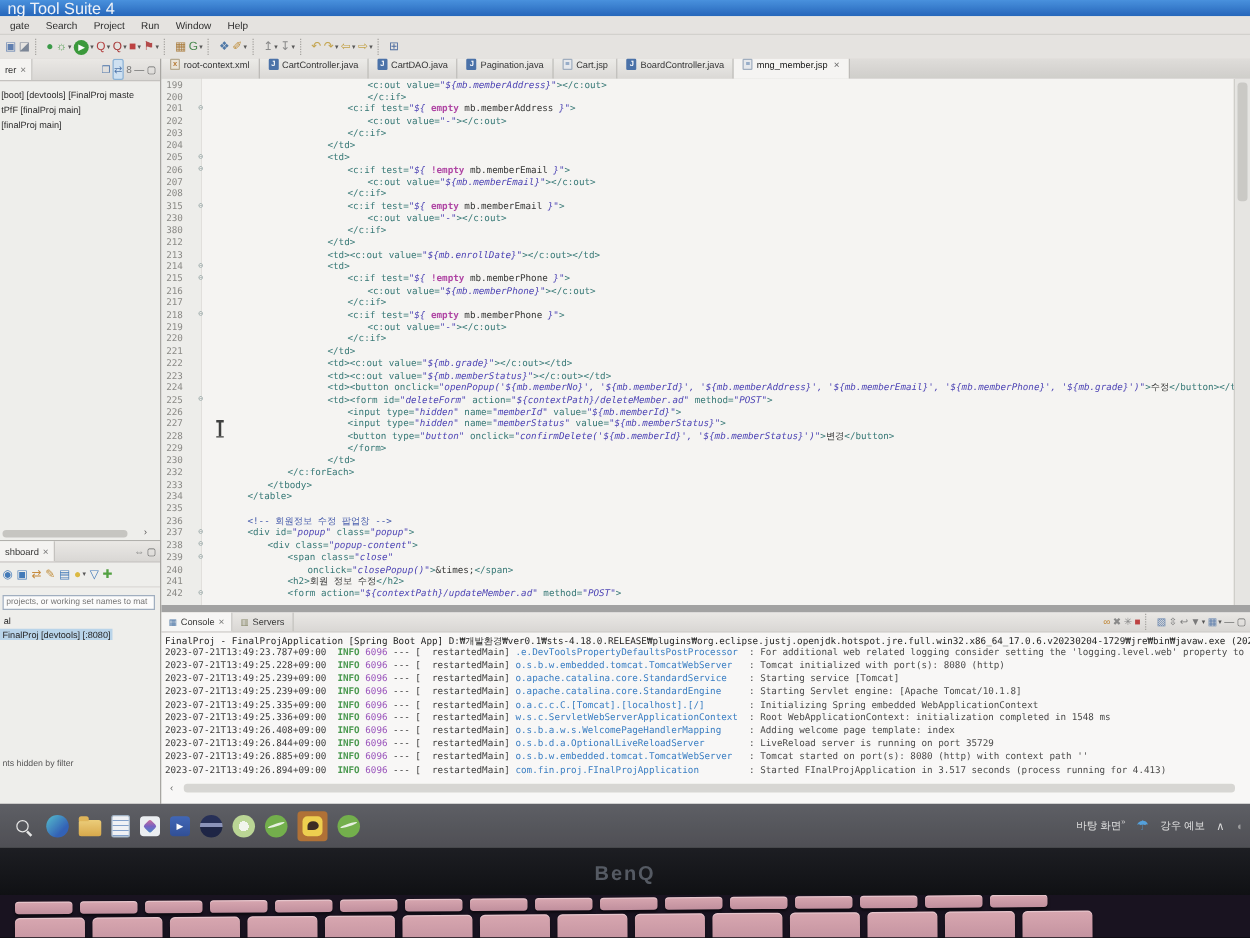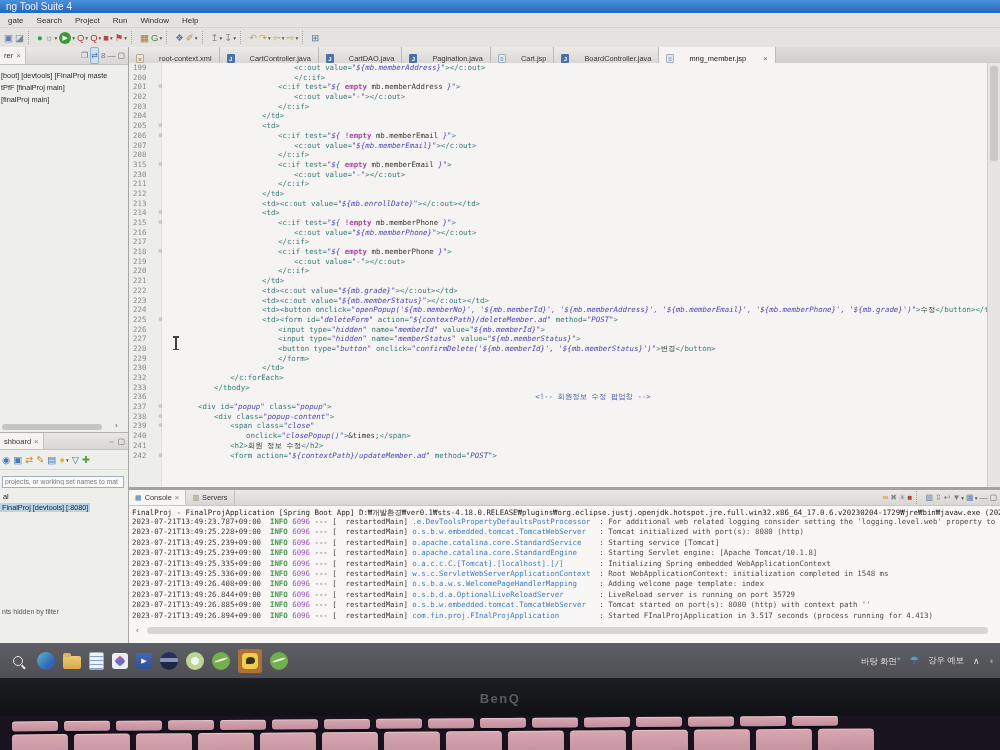--- a/index.html
+++ b/index.html
@@ -5,21 +5,21 @@
   html,body{margin:0;padding:0;}
   body{width:1000px;height:750px;overflow:hidden;background:#0b0b0f;font-family:"Liberation Sans",sans-serif;}
   .photo{position:relative;width:1000px;height:750px;overflow:hidden;}
   
   .screen{position:absolute;left:0;top:0;right:0;height:678px;background:#efeeeb;filter:saturate(.88) contrast(.97);overflow:hidden;}
   .overlay{position:absolute;inset:0;z-index:60;pointer-events:none;
     background:
 ateral radial-gradient(90% 70% at 42% 30%, rgba(255,255,255,.12), rgba(255,255,255,0) 60%),
       radial-gradient(135% 115% at 50% 45%, rgba(0,0,0,0) 70%, rgba(18,16,28,.22) 100%),
       linear-gradient(160deg, rgba(195,205,228,.07), rgba(120,110,90,.06));}
-  .titlebar{position:absolute;left:0;top:0;right:0;height:13px;background:linear-gradient(#3f93ec,#1a66c9);color:#f2f6fc;font-size:10px;line-height:13px;padding-left:6px;}
+  .titlebar{position:absolute;left:0;top:0;right:0;height:13px;background:linear-gradient(#3f93ec,#1a66c9);color:#f2f6fc;font-size:13px;line-height:13px;padding-left:6px;}
   .menubar{position:absolute;left:0;top:13px;right:0;height:14px;background:#e8e6e2;border-bottom:1px solid #d5d3cf;display:flex;align-items:center;gap:13px;padding-left:8px;font-size:8px;color:#2b2b2b;}
   .toolbar{position:absolute;left:0;top:28px;right:0;height:19px;background:#e8e6e2;border-bottom:1px solid #c6c4c0;display:flex;align-items:center;padding-left:3px;}
   .tb-g{display:inline-flex;align-items:center;margin:0 1px;height:15px;}
   .icon-g{font-size:9.5px;line-height:13px;}
   .tb-run{width:12px;height:12px;border-radius:50%;background:#2f9e2f;color:#fff;font-size:7px;display:inline-flex;align-items:center;justify-content:center;}
   .caret{font-size:5.5px;color:#555;margin-left:1px;}
   .tb-sep{display:inline-block;width:4px;height:13px;border-left:1px dotted #a8a6a2;margin:0 3px;}
   .hl{background:#cfe4f7;border:1px solid #86b4de;border-radius:2px;}
   
   .sidebar{position:absolute;left:0;top:47px;width:128px;bottom:35px;background:#f2f1ee;border-right:1px solid #a9a7a3;overflow:hidden;z-index:5;}
@@ -35,21 +35,21 @@
   .dash{position:absolute;left:0;right:0;top:385px;bottom:0;border-top:1px solid #b3b1ad;background:#f2f1ee;}
   .dash-header{height:16px;background:linear-gradient(#edebe8,#dcdad6);border-bottom:1px solid #c6c4c0;display:flex;align-items:center;font-size:7.5px;}
   .dash-icons{display:flex;gap:1px;padding:2px 1px;border-bottom:1px solid #dddbd7;}
   .dash-filter{margin:4px 2px 2px 2px;width:116px;height:10px;font-size:6.8px;color:#777;border:1px solid #9fb0c4;background:#fff;padding:0 2px;box-sizing:content-box;}
   .dash-tree{font-size:7.3px;color:#222;padding-left:3px;margin-top:2px;}
   .dash-sel{background:#b8d7f0;width:fit-content;padding:0 2px;margin-top:2px;}
   .dash-footer{position:absolute;bottom:28px;left:2px;font-size:7px;color:#555;}
   
   .editor{position:absolute;left:129px;right:0;top:47px;bottom:35px;background:#f8f7f4;z-index:4;}
   .tabbar{position:absolute;top:0;left:0;right:0;height:16px;background:linear-gradient(#e2e0dc,#d2d0cc);border-bottom:1px solid #c2c0bc;display:flex;}
-  .etab{display:flex;align-items:flex-end;gap:15px;padding:0 7px;font-size:7.4px;color:#333;border-right:1px solid #bfbdb9;background:linear-gradient(#efeeeb,#dddbd7);white-space:nowrap;}
+  .etab{display:flex;align-items:flex-start;gap:3px;padding:0 7px;font-size:7.4px;color:#333;border-right:1px solid #bfbdb9;background:linear-gradient(#efeeeb,#dddbd7);white-space:nowrap;}
   .etab.active{background:#f9f8f5;color:#111;}
   .fi{width:8px;height:9px;font-size:6px;display:inline-flex;align-items:center;justify-content:center;border-radius:1px;color:#fff;font-weight:bold;}
   .fi-java{background:#4472b2;}
   .fi-xml{background:#eee8da;color:#c07a2a;border:1px solid #b9ab8d;box-sizing:border-box;}
   .fi-jsp{background:#e8ebf0;color:#4a7ab0;border:1px solid #9fb0c4;box-sizing:border-box;}
   .etab .x{color:#666;font-size:8px;margin-left:2px;}
   .code{position:absolute;top:16px;left:0;right:12px;bottom:153px;overflow:hidden;
     background:linear-gradient(90deg,#f1f0ed 0 32px,#e4e2de 32px 33px,#f9f8f5 33px);}
   .cl{height:9.7px;line-height:9.7px;white-space:pre;font-family:"DejaVu Sans Mono",monospace;font-size:7.4px;display:flex;}
   .ln{width:22px;flex:none;color:#8b8b86;padding-left:4px;}
@@ -60,21 +60,21 @@
   .seg-s{color:#4a3fc4;font-style:italic;}
   .seg-k{color:#bb3fae;font-weight:bold;}
   .seg-p{color:#333;}
   .seg-c{color:#4059b8;}
   .vscroll{position:absolute;right:0;top:16px;width:12px;bottom:153px;background:#e9e8e5;border-left:1px solid #d2d0cc;}
   .vscroll::after{content:"";position:absolute;left:2px;right:2px;top:3px;height:95px;background:#ccCBc7;background:#cccbc7;border-radius:3px;}
   .ibeam{position:absolute;left:175px;top:337px;width:1.5px;height:12px;background:#3e3e3e;z-index:30;}
   .ibeam::before,.ibeam::after{content:"";position:absolute;left:-2.2px;width:6px;height:1.5px;background:#3e3e3e;}
   .ibeam::before{top:-1px;} .ibeam::after{bottom:-1px;}
   
-  .console{position:absolute;left:0;right:0;bottom:0;height:153px;border-top:3px solid #a3a3a3;background:#fcfbf9;}
+  .console{position:absolute;left:0;right:0;bottom:0;height:153px;border-top:6px solid #a3a3a3;background:#fcfbf9;}
   .con-tabs{height:15px;background:linear-gradient(#edebe8,#dcdad6);border-bottom:1px solid #cac8c4;display:flex;align-items:center;font-size:7.4px;}
   .con-tab{display:flex;align-items:center;gap:3px;height:100%;padding:0 6px;border-right:1px solid #c6c4c0;color:#333;}
   .con-tab.active{background:#fbfaf8;}
   .ci{font-size:7px;}
   .console-title{font-family:"DejaVu Sans Mono",monospace;font-size:7.4px;color:#1d1d1d;white-space:pre;overflow:hidden;padding:2px 0 1px 3px;height:10px;}
   .clines{position:absolute;top:27px;left:3px;right:0;bottom:18px;overflow:hidden;}
   .cline{height:10.4px;line-height:10.4px;white-space:pre;font-family:"DejaVu Sans Mono",monospace;font-size:7.4px;overflow:hidden;}
   .c-time{color:#3a3a3a;} .c-info{color:#3f9c45;font-weight:bold;} .c-pid{color:#a14fc9;}
   .c-thr{color:#3a3a3a;} .c-log{color:#2f7fd0;} .c-msg{color:#4a4a4a;}
   .console-scroll{position:absolute;bottom:9px;left:18px;right:12px;height:7px;background:#dad9d5;border-radius:3px;}
@@ -100,21 +100,21 @@
   .tk-kakao-box{width:24px;height:24px;background:#b96f2a;border-radius:3px;display:flex;align-items:center;justify-content:center;}
   .tk-kakao{width:16px;height:16px;background:#f5d23c;border-radius:4px;display:flex;align-items:center;justify-content:center;}
   .kakao-bubble{width:9px;height:7px;background:#3d2a20;border-radius:50% 50% 50% 10%;}
   .tk-right{margin-left:auto;display:flex;align-items:center;gap:9px;padding-right:6px;color:#e4e4e4;font-size:8.4px;}
   .tk-right .sup{font-size:6px;vertical-align:super;color:#cfcfcf;}
   .umbrella{color:#4aa3e8;font-size:11px;}
   .chev{color:#dedede;font-size:9px;}
   .cutglyph{color:#bbb;font-size:9px;opacity:.7;}
   
   .bezel{position:absolute;left:0;right:0;top:678px;height:40px;background:linear-gradient(#1d1e23,#0f1013);z-index:41;}
-  .brand{position:absolute;left:0;right:0;top:13px;text-align:center;color:#555a63;font-weight:bold;font-size:13px;letter-spacing:1.5px;font-family:"Liberation Sans",sans-serif;}
+  .brand{position:absolute;left:0;right:0;top:13px;text-align:center;color:#555a63;font-weight:bold;font-size:16px;letter-spacing:1.5px;font-family:"Liberation Sans",sans-serif;}
   .keyboard{position:absolute;left:0;right:0;top:716px;height:34px;background:#191320;overflow:hidden;z-index:42;}
   .krow{display:flex;gap:6px;padding-left:12px;}
   .krow1{margin-top:2px;transform:rotate(-.4deg);}
   .krow2{margin-top:3px;transform:rotate(-.4deg);}
   .key{background:linear-gradient(#d8a7b0,#c08f9d);border-radius:3px;box-shadow:inset 0 1px 0 rgba(255,255,255,.35), 0 2px 2px rgba(0,0,0,.5);flex:none;}
   .key-s{width:46px;height:10px;}
   .key-b{width:56px;height:26px;border-radius:4px 4px 0 0;}
 </style>
 </head>
 <body>
@@ -336,21 +336,21 @@
           <div class="cl"><span class="ln">201</span><span class="fold">⊖</span><span class="ct" style="padding-left: 112px;"><span class="seg-t">&lt;c:if </span><span class="seg-a">test=</span><span class="seg-s">"${ </span><span class="seg-k">empty</span><span class="seg-p"> mb.memberAddress </span><span class="seg-s">}"</span><span class="seg-t">&gt;</span></span></div>
           <div class="cl"><span class="ln">202</span><span class="fold"></span><span class="ct" style="padding-left: 128px;"><span class="seg-t">&lt;c:out </span><span class="seg-a">value=</span><span class="seg-s">"-"</span><span class="seg-t">&gt;&lt;/c:out&gt;</span></span></div>
           <div class="cl"><span class="ln">203</span><span class="fold"></span><span class="ct" style="padding-left: 112px;"><span class="seg-t">&lt;/c:if&gt;</span></span></div>
           <div class="cl"><span class="ln">204</span><span class="fold"></span><span class="ct" style="padding-left: 96px;"><span class="seg-t">&lt;/td&gt;</span></span></div>
           <div class="cl"><span class="ln">205</span><span class="fold">⊖</span><span class="ct" style="padding-left: 96px;"><span class="seg-t">&lt;td&gt;</span></span></div>
           <div class="cl"><span class="ln">206</span><span class="fold">⊖</span><span class="ct" style="padding-left: 112px;"><span class="seg-t">&lt;c:if </span><span class="seg-a">test=</span><span class="seg-s">"${ </span><span class="seg-k">!empty</span><span class="seg-p"> mb.memberEmail </span><span class="seg-s">}"</span><span class="seg-t">&gt;</span></span></div>
           <div class="cl"><span class="ln">207</span><span class="fold"></span><span class="ct" style="padding-left: 128px;"><span class="seg-t">&lt;c:out </span><span class="seg-a">value=</span><span class="seg-s">"${mb.memberEmail}"</span><span class="seg-t">&gt;&lt;/c:out&gt;</span></span></div>
           <div class="cl"><span class="ln">208</span><span class="fold"></span><span class="ct" style="padding-left: 112px;"><span class="seg-t">&lt;/c:if&gt;</span></span></div>
           <div class="cl"><span class="ln">315</span><span class="fold">⊖</span><span class="ct" style="padding-left: 112px;"><span class="seg-t">&lt;c:if </span><span class="seg-a">test=</span><span class="seg-s">"${ </span><span class="seg-k">empty</span><span class="seg-p"> mb.memberEmail </span><span class="seg-s">}"</span><span class="seg-t">&gt;</span></span></div>
           <div class="cl"><span class="ln">230</span><span class="fold"></span><span class="ct" style="padding-left: 128px;"><span class="seg-t">&lt;c:out </span><span class="seg-a">value=</span><span class="seg-s">"-"</span><span class="seg-t">&gt;&lt;/c:out&gt;</span></span></div>
-          <div class="cl"><span class="ln">211</span><span class="fold"></span><span class="ct" style="padding-left: 112px;"><span class="seg-t">&lt;/c:if&gt;</span></span></div>
+          <div class="cl"><span class="ln">380</span><span class="fold"></span><span class="ct" style="padding-left: 112px;"><span class="seg-t">&lt;/c:if&gt;</span></span></div>
           <div class="cl"><span class="ln">212</span><span class="fold"></span><span class="ct" style="padding-left: 96px;"><span class="seg-t">&lt;/td&gt;</span></span></div>
           <div class="cl"><span class="ln">213</span><span class="fold"></span><span class="ct" style="padding-left: 96px;"><span class="seg-t">&lt;td&gt;&lt;c:out </span><span class="seg-a">value=</span><span class="seg-s">"${mb.enrollDate}"</span><span class="seg-t">&gt;&lt;/c:out&gt;&lt;/td&gt;</span></span></div>
           <div class="cl"><span class="ln">214</span><span class="fold">⊖</span><span class="ct" style="padding-left: 96px;"><span class="seg-t">&lt;td&gt;</span></span></div>
           <div class="cl"><span class="ln">215</span><span class="fold">⊖</span><span class="ct" style="padding-left: 112px;"><span class="seg-t">&lt;c:if </span><span class="seg-a">test=</span><span class="seg-s">"${ </span><span class="seg-k">!empty</span><span class="seg-p"> mb.memberPhone </span><span class="seg-s">}"</span><span class="seg-t">&gt;</span></span></div>
           <div class="cl"><span class="ln">216</span><span class="fold"></span><span class="ct" style="padding-left: 128px;"><span class="seg-t">&lt;c:out </span><span class="seg-a">value=</span><span class="seg-s">"${mb.memberPhone}"</span><span class="seg-t">&gt;&lt;/c:out&gt;</span></span></div>
           <div class="cl"><span class="ln">217</span><span class="fold"></span><span class="ct" style="padding-left: 112px;"><span class="seg-t">&lt;/c:if&gt;</span></span></div>
           <div class="cl"><span class="ln">218</span><span class="fold">⊖</span><span class="ct" style="padding-left: 112px;"><span class="seg-t">&lt;c:if </span><span class="seg-a">test=</span><span class="seg-s">"${ </span><span class="seg-k">empty</span><span class="seg-p"> mb.memberPhone </span><span class="seg-s">}"</span><span class="seg-t">&gt;</span></span></div>
           <div class="cl"><span class="ln">219</span><span class="fold"></span><span class="ct" style="padding-left: 128px;"><span class="seg-t">&lt;c:out </span><span class="seg-a">value=</span><span class="seg-s">"-"</span><span class="seg-t">&gt;&lt;/c:out&gt;</span></span></div>
           <div class="cl"><span class="ln">220</span><span class="fold"></span><span class="ct" style="padding-left: 112px;"><span class="seg-t">&lt;/c:if&gt;</span></span></div>
           <div class="cl"><span class="ln">221</span><span class="fold"></span><span class="ct" style="padding-left: 96px;"><span class="seg-t">&lt;/td&gt;</span></span></div>
@@ -358,21 +358,23 @@
           <div class="cl"><span class="ln">223</span><span class="fold"></span><span class="ct" style="padding-left: 96px;"><span class="seg-t">&lt;td&gt;&lt;c:out </span><span class="seg-a">value=</span><span class="seg-s">"${mb.memberStatus}"</span><span class="seg-t">&gt;&lt;/c:out&gt;&lt;/td&gt;</span></span></div>
           <div class="cl"><span class="ln">224</span><span class="fold"></span><span class="ct" style="padding-left: 96px;"><span class="seg-t">&lt;td&gt;&lt;button </span><span class="seg-a">onclick=</span><span class="seg-s">"openPopup('${mb.memberNo}', '${mb.memberId}', '${mb.memberAddress}', '${mb.memberEmail}', '${mb.memberPhone}', '${mb.grade}')"</span><span class="seg-t">&gt;</span><span class="seg-p">수정</span><span class="seg-t">&lt;/button&gt;&lt;/td&gt;</span></span></div>
           <div class="cl"><span class="ln">225</span><span class="fold">⊖</span><span class="ct" style="padding-left: 96px;"><span class="seg-t">&lt;td&gt;&lt;form </span><span class="seg-a">id=</span><span class="seg-s">"deleteForm"</span><span class="seg-a"> action=</span><span class="seg-s">"${contextPath}/deleteMember.ad"</span><span class="seg-a"> method=</span><span class="seg-s">"POST"</span><span class="seg-t">&gt;</span></span></div>
           <div class="cl"><span class="ln">226</span><span class="fold"></span><span class="ct" style="padding-left: 112px;"><span class="seg-t">&lt;input </span><span class="seg-a">type=</span><span class="seg-s">"hidden"</span><span class="seg-a"> name=</span><span class="seg-s">"memberId"</span><span class="seg-a"> value=</span><span class="seg-s">"${mb.memberId}"</span><span class="seg-t">&gt;</span></span></div>
           <div class="cl"><span class="ln">227</span><span class="fold"></span><span class="ct" style="padding-left: 112px;"><span class="seg-t">&lt;input </span><span class="seg-a">type=</span><span class="seg-s">"hidden"</span><span class="seg-a"> name=</span><span class="seg-s">"memberStatus"</span><span class="seg-a"> value=</span><span class="seg-s">"${mb.memberStatus}"</span><span class="seg-t">&gt;</span></span></div>
           <div class="cl"><span class="ln">228</span><span class="fold"></span><span class="ct" style="padding-left: 112px;"><span class="seg-t">&lt;button </span><span class="seg-a">type=</span><span class="seg-s">"button"</span><span class="seg-a"> onclick=</span><span class="seg-s">"confirmDelete('${mb.memberId}', '${mb.memberStatus}')"</span><span class="seg-t">&gt;</span><span class="seg-p">변경</span><span class="seg-t">&lt;/button&gt;</span></span></div>
           <div class="cl"><span class="ln">229</span><span class="fold"></span><span class="ct" style="padding-left: 112px;"><span class="seg-t">&lt;/form&gt;</span></span></div>
           <div class="cl"><span class="ln">230</span><span class="fold"></span><span class="ct" style="padding-left: 96px;"><span class="seg-t">&lt;/td&gt;</span></span></div>
           <div class="cl"><span class="ln">232</span><span class="fold"></span><span class="ct" style="padding-left: 64px;"><span class="seg-t">&lt;/c:forEach&gt;</span></span></div>
           <div class="cl"><span class="ln">233</span><span class="fold"></span><span class="ct" style="padding-left: 48px;"><span class="seg-t">&lt;/tbody&gt;</span></span></div>
-          <div class="cl"><span class="ln">236</span><span class="fold"></span><span class="ct" style="padding-left: 32px; text-align: center;"><span class="seg-c">&lt;!-- 회원정보 수정 팝업창 --&gt;</span></span></div>
+          <div class="cl"><span class="ln">234</span><span class="fold"></span><span class="ct" style="padding-left: 32px;"><span class="seg-t">&lt;/table&gt;</span></span></div>
+          <div class="cl"><span class="ln">235</span><span class="fold"></span><span class="ct" style="padding-left: 0px;"></span></div>
+          <div class="cl"><span class="ln">236</span><span class="fold"></span><span class="ct" style="padding-left: 32px;"><span class="seg-c">&lt;!-- 회원정보 수정 팝업창 --&gt;</span></span></div>
           <div class="cl"><span class="ln">237</span><span class="fold">⊖</span><span class="ct" style="padding-left: 32px;"><span class="seg-t">&lt;div </span><span class="seg-a">id=</span><span class="seg-s">"popup"</span><span class="seg-a"> class=</span><span class="seg-s">"popup"</span><span class="seg-t">&gt;</span></span></div>
           <div class="cl"><span class="ln">238</span><span class="fold">⊖</span><span class="ct" style="padding-left: 48px;"><span class="seg-t">&lt;div </span><span class="seg-a">class=</span><span class="seg-s">"popup-content"</span><span class="seg-t">&gt;</span></span></div>
           <div class="cl"><span class="ln">239</span><span class="fold">⊖</span><span class="ct" style="padding-left: 64px;"><span class="seg-t">&lt;span </span><span class="seg-a">class=</span><span class="seg-s">"close"</span></span></div>
           <div class="cl"><span class="ln">240</span><span class="fold"></span><span class="ct" style="padding-left: 80px;"><span class="seg-a">onclick=</span><span class="seg-s">"closePopup()"</span><span class="seg-t">&gt;</span><span class="seg-p">&amp;times;</span><span class="seg-t">&lt;/span&gt;</span></span></div>
           <div class="cl"><span class="ln">241</span><span class="fold"></span><span class="ct" style="padding-left: 64px;"><span class="seg-t">&lt;h2&gt;</span><span class="seg-p">회원 정보 수정</span><span class="seg-t">&lt;/h2&gt;</span></span></div>
           <div class="cl"><span class="ln">242</span><span class="fold">⊖</span><span class="ct" style="padding-left: 64px;"><span class="seg-t">&lt;form </span><span class="seg-a">action=</span><span class="seg-s">"${contextPath}/updateMember.ad"</span><span class="seg-a"> method=</span><span class="seg-s">"POST"</span><span class="seg-t">&gt;</span></span></div>
         </div>
       <div class="vscroll"></div>
 
       <div class="console">

